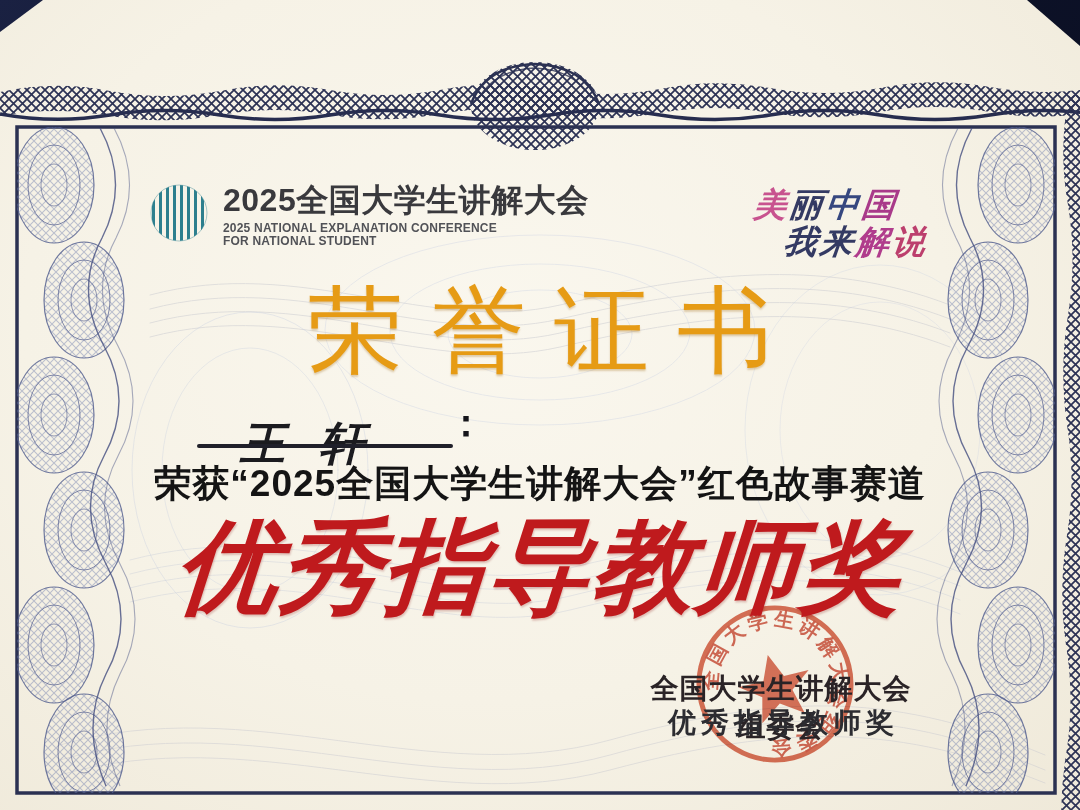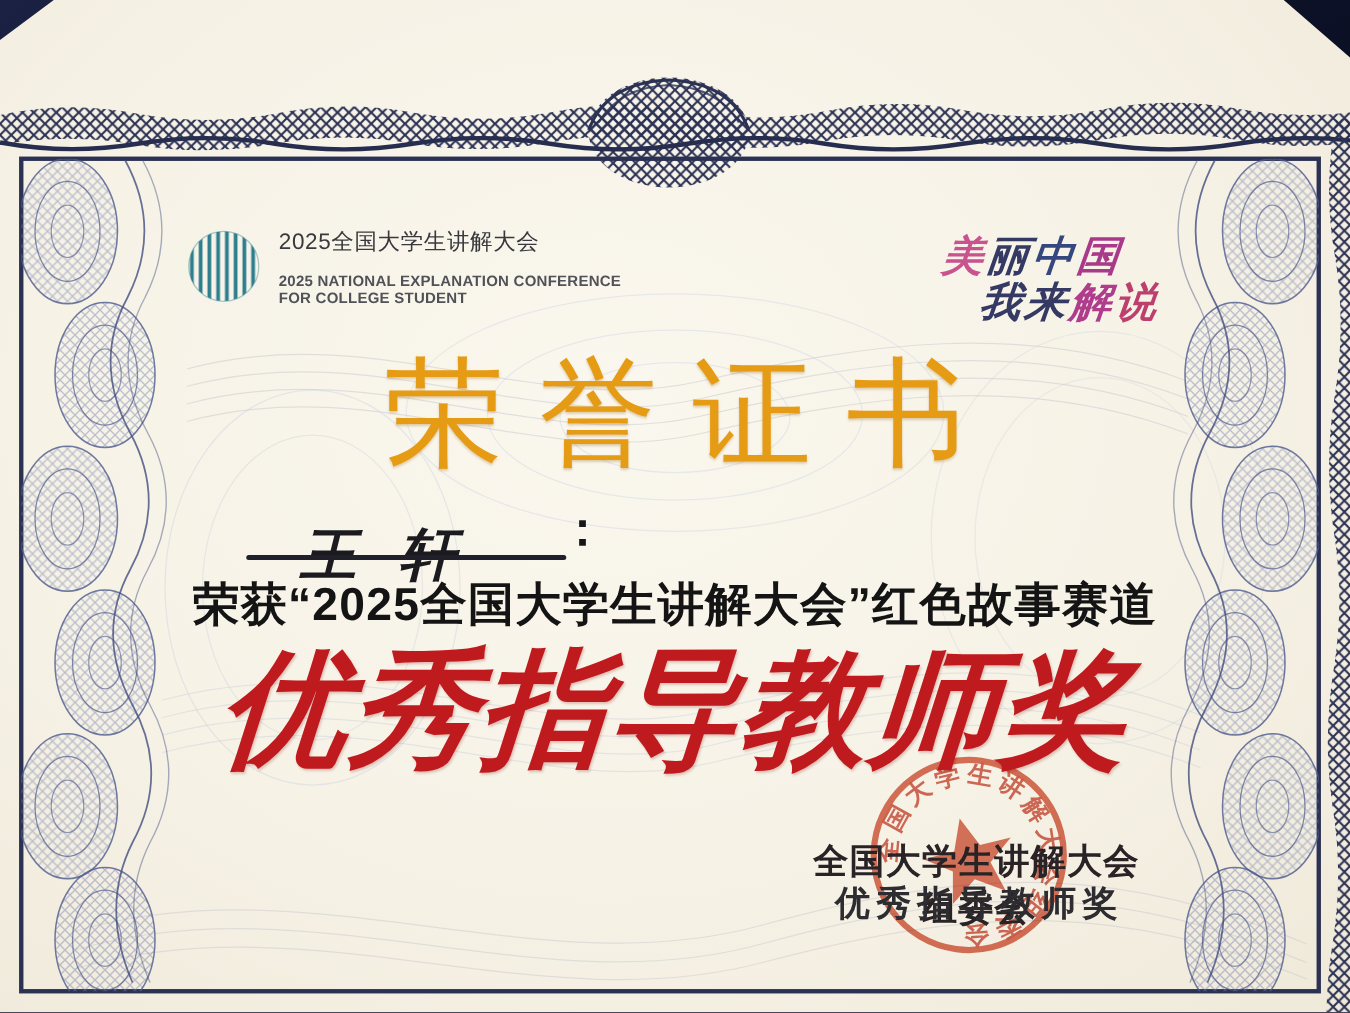--- a/index.html
+++ b/index.html
@@ -12,22 +12,22 @@
   
   .paper { position:absolute; inset:0;
            background:radial-gradient(ellipse at 45% 40%, #faf7ee 0%, #f6f2e6 55%, #efe9d9 100%);
            clip-path:polygon(0 32px, 43px 0, 1027px 0, 1080px 46px, 1080px 810px, 0 810px); }
 
   svg.decor { position:absolute; left:0; top:0; z-index:1; }
   .layer { position:absolute; z-index:3; }
 
   
   .logo-row { left:150px; top:184px; display:flex; align-items:flex-start; gap:15px; }
-  .logo-text-title { font-size:18px; font-weight:400; color:#39393d; letter-spacing:.5px; line-height:1.05; }
-  .logo-text-sub { margin-top:16px; font-size:12px; font-weight:700; color:#515257; letter-spacing:.2px; line-height:1.12; }
+  .logo-text-title { font-size:32px; font-weight:700; color:#39393d; letter-spacing:.5px; line-height:1.05; }
+  .logo-text-sub { margin-top:4px; font-size:12px; font-weight:700; color:#515257; letter-spacing:.2px; line-height:1.12; }
 
   
   .slogan { left:752px; top:188px; font-weight:800; font-style:italic;
             font-size:33px; line-height:1.05; transform:skewX(-6deg); letter-spacing:3px; }
   .slogan .l2 { margin-left:34px; margin-top:2px; }
   .c-pink    { color:#c8538f; }
   .c-navy    { color:#343a63; }
   .c-blue    { color:#36477f; }
   .c-purple  { color:#a93a8a; }
   .c-magenta { color:#b03c8c; }
@@ -176,21 +176,21 @@
 
   <div class="layer logo-row">
     <svg width="58" height="58" viewBox="0 0 58 58" aria-hidden="true">
       <circle cx="29" cy="29" r="28" fill="url(#vl)"></circle>
       <circle cx="29" cy="29" r="28" fill="none" stroke="#2d7f8e" stroke-width="1" opacity=".4"></circle>
     </svg>
     <div>
       <div class="logo-text-title">2025全国大学生讲解大会</div>
       <div class="logo-text-sub">
         <div>2025 NATIONAL EXPLANATION CONFERENCE</div>
-        <div>FOR COLLEGE STUDENT</div>
+        <div>FOR NATIONAL STUDENT</div>
       </div>
     </div>
   </div>
 
   <div class="layer slogan">
     <div class="l1">
       <span class="c-pink">美</span><span class="c-navy">丽</span><span class="c-blue">中</span><span class="c-purple">国</span>
     </div>
     <div class="l2">
       <span class="c-navy">我</span><span class="c-navy">来</span><span class="c-magenta">解</span><span class="c-rose">说</span>

